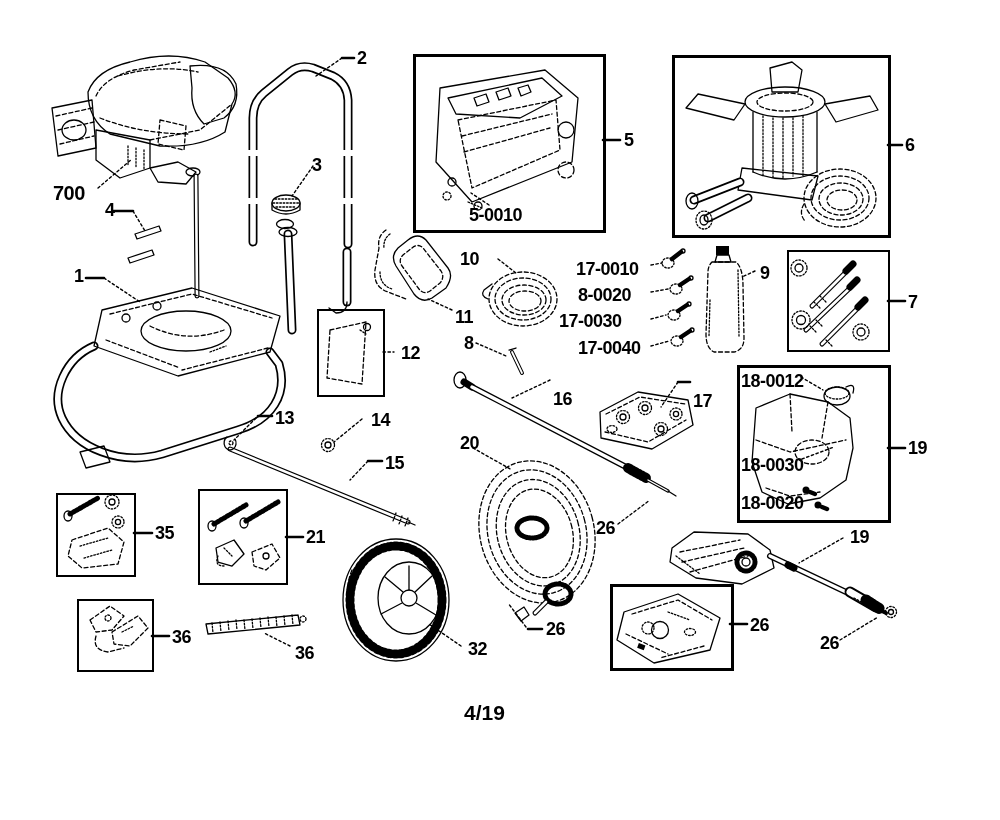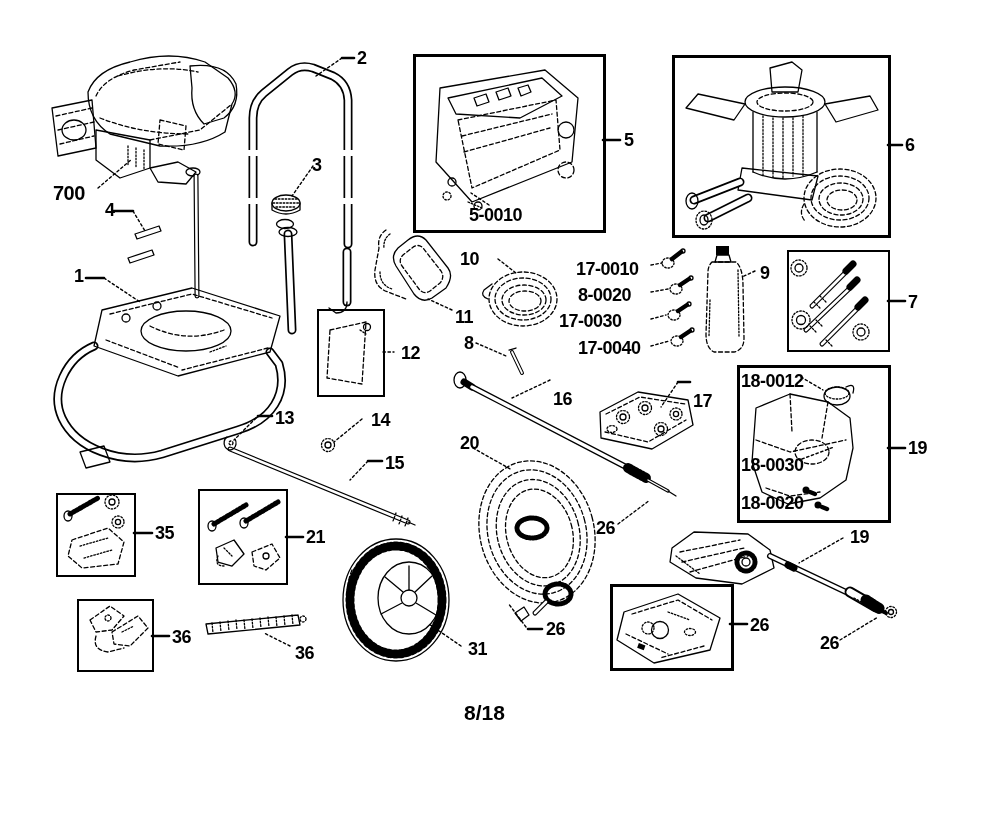--- a/index.html
+++ b/index.html
@@ -439,21 +439,21 @@
   <div class="callout" style="left:741px;top:372px">18-0012</div>
   <div class="callout" style="left:741px;top:456px">18-0030</div>
   <div class="callout" style="left:741px;top:494px">18-0020</div>
   <div class="callout" style="left:908px;top:439px">19</div>
   <div class="callout" style="left:850px;top:528px">19</div>
   <div class="callout" style="left:460px;top:434px">20</div>
   <div class="callout" style="left:306px;top:528px">21</div>
   <div class="callout" style="left:155px;top:524px">35</div>
   <div class="callout" style="left:172px;top:628px">36</div>
   <div class="callout" style="left:295px;top:644px">36</div>
-  <div class="callout" style="left:468px;top:640px">31</div>
+  <div class="callout" style="left:468px;top:640px">32</div>
   <div class="callout" style="left:596px;top:519px">26</div>
   <div class="callout" style="left:546px;top:620px">26</div>
   <div class="callout" style="left:750px;top:616px">26</div>
   <div class="callout" style="left:820px;top:634px">26</div>
 
-  <div class="footer-label" style="left:464px;top:702px">8/18</div>
+  <div class="footer-label" style="left:464px;top:702px">4/19</div>
 
 </div>
 
 </body></html>

